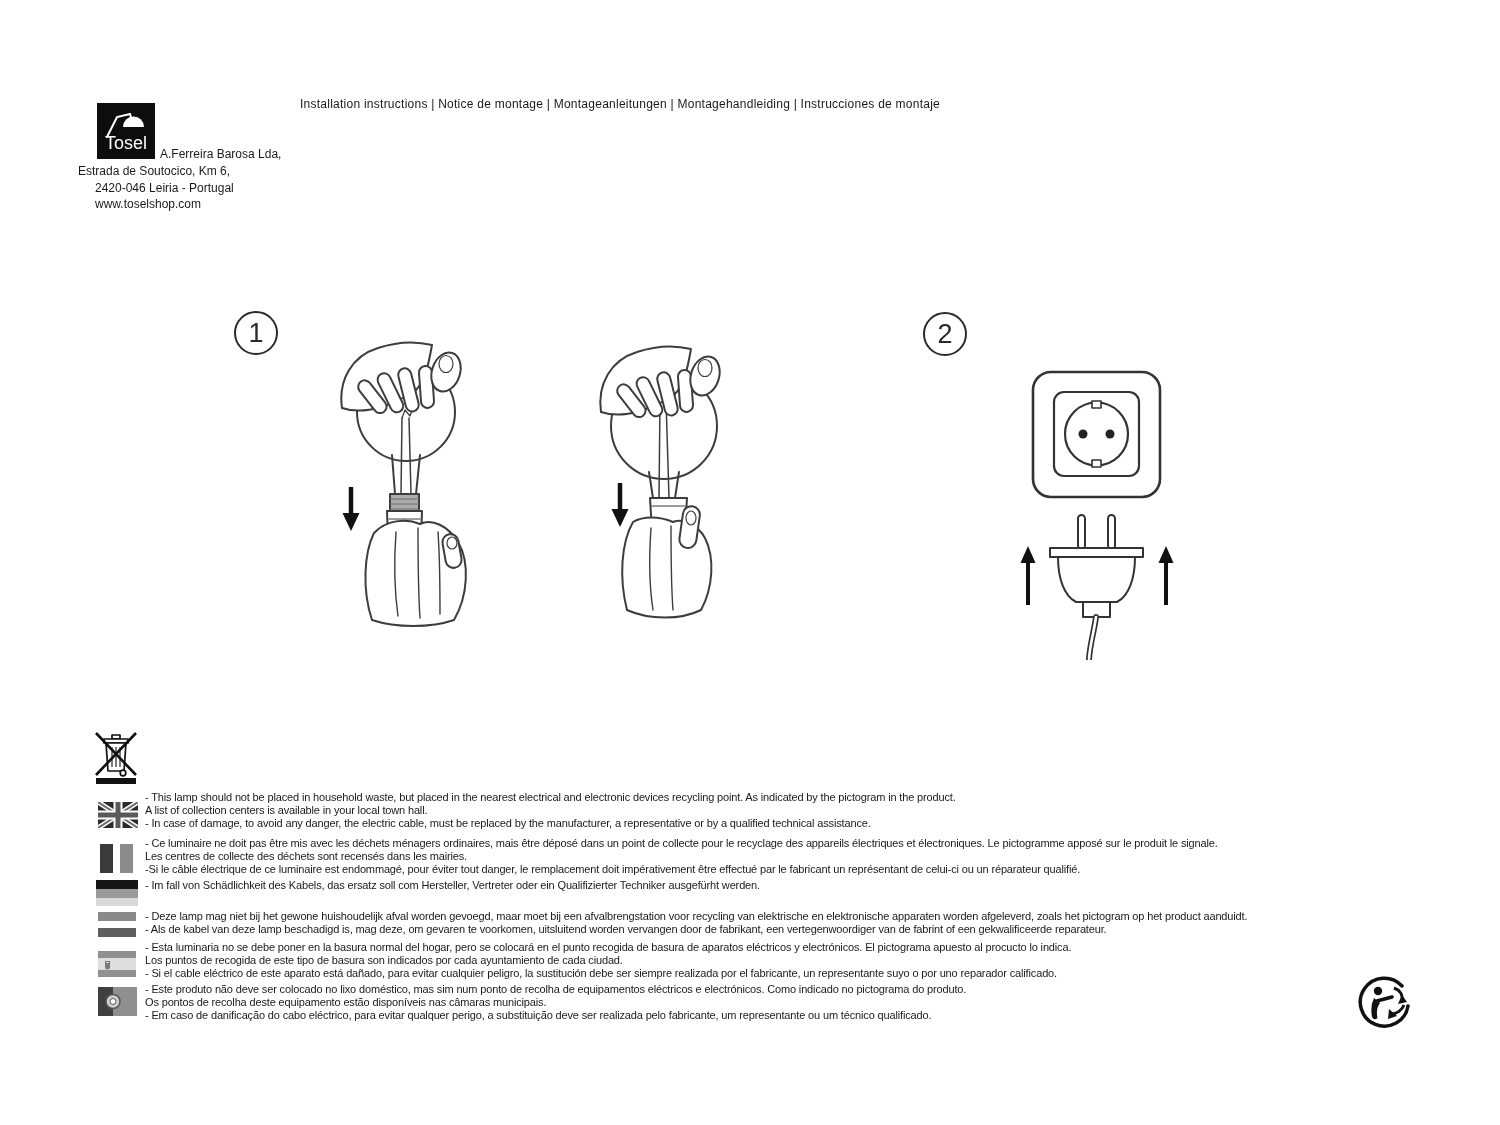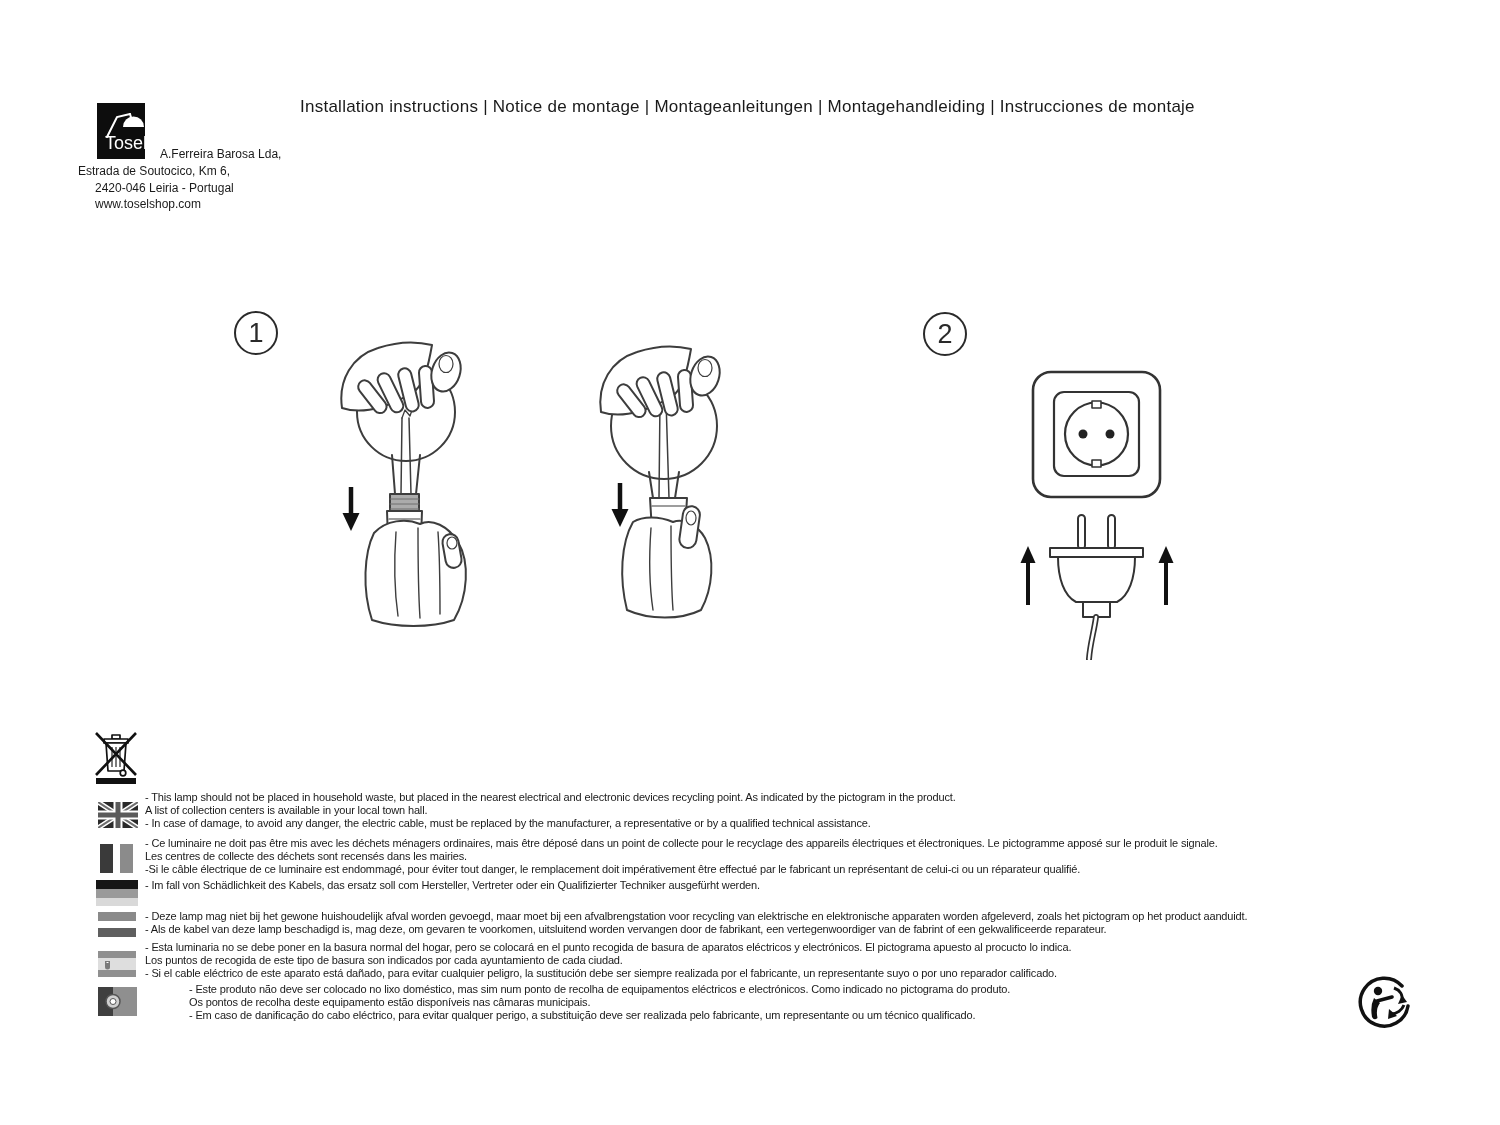--- a/index.html
+++ b/index.html
@@ -2,22 +2,22 @@
 <html><head>
 <meta charset="utf-8">
 <style>
   html,body{margin:0;padding:0;background:#e8e8e8;}
   .page{
     position:relative;width:1500px;height:1125px;background:#fff;
     font-family:"Liberation Sans",sans-serif;color:#1a1a1a;overflow:hidden;
   }
   .abs{position:absolute;}
   
-  .logo{left:97px;top:103px;width:48px;height:56px;background:#0d0d0d;}
-  .title{left:300px;top:97px;font-size:17px;letter-spacing:.25px;white-space:nowrap;font-weight:400;margin:0;}
+  .logo{left:97px;top:103px;width:58px;height:56px;background:#0d0d0d;}
+  .title{left:300px;top:97px;font-size:12px;letter-spacing:.25px;white-space:nowrap;font-weight:400;margin:0;}
   .addr{font-size:12px;line-height:16px;white-space:nowrap;}
   .addr1{left:160px;top:146px;}
   .addr2{left:78px;top:163px;}
   .addr3{left:95px;top:180px;}
   .addr4{left:95px;top:196px;}
   
   .step-circle{
     box-sizing:border-box;width:44px;height:44px;border:2px solid #2a2a2a;border-radius:50%;
     display:flex;align-items:center;justify-content:center;font-size:27px;color:#2a2a2a;
   }
@@ -216,21 +216,21 @@
     <div>Los puntos de recogida de este tipo de basura son indicados por cada ayuntamiento de cada ciudad.</div>
     <div>- Si el cable eléctrico de este aparato está dañado, para evitar cualquier peligro, la sustitución debe ser siempre realizada por el fabricante, un representante suyo o por uno reparador calificado.</div>
   </div>
 
   <svg class="abs" style="left:98px;top:987px;" width="39" height="29" viewBox="0 0 39 29">
     <rect x="0" y="0" width="15" height="29" fill="#3f3f3f"></rect>
     <rect x="15" y="0" width="24" height="29" fill="#8f8f8f"></rect>
     <circle cx="15" cy="14.5" r="7" fill="#cfcfcf" stroke="#555" stroke-width="1.5"></circle>
     <circle cx="15" cy="14.5" r="3" fill="#fff" stroke="#555" stroke-width="1"></circle>
   </svg>
-  <div class="abs lines lang-text" style="top:983px;margin-left:44px;">
+  <div class="abs lines lang-text" style="top:983px;">
     <div>- Este produto não deve ser colocado no lixo doméstico, mas sim num ponto de recolha de equipamentos eléctricos e electrónicos. Como indicado no pictograma do produto.</div>
     <div>Os pontos de recolha deste equipamento estão disponíveis nas câmaras municipais.</div>
     <div>- Em caso de danificação do cabo eléctrico, para evitar qualquer perigo, a substituição deve ser realizada pelo fabricante, um representante ou um técnico qualificado.</div>
   </div>
 
   <svg class="abs" style="left:1358px;top:976px;" width="56" height="56" viewBox="0 0 56 56">
     <path d="M44,10 A24,24 0 1 0 50,30" stroke="#111" stroke-width="3.5" fill="none" stroke-linecap="round"></path>
     <circle cx="20" cy="15" r="4.2" fill="#111"></circle>
     <path d="M16,22 Q12,30 14,41 Q16,45 19.5,42 Q17.5,33 22,27 Z" fill="#111"></path>
     <path d="M19,25 L34,21" stroke="#111" stroke-width="3.5" stroke-linecap="round"></path>

